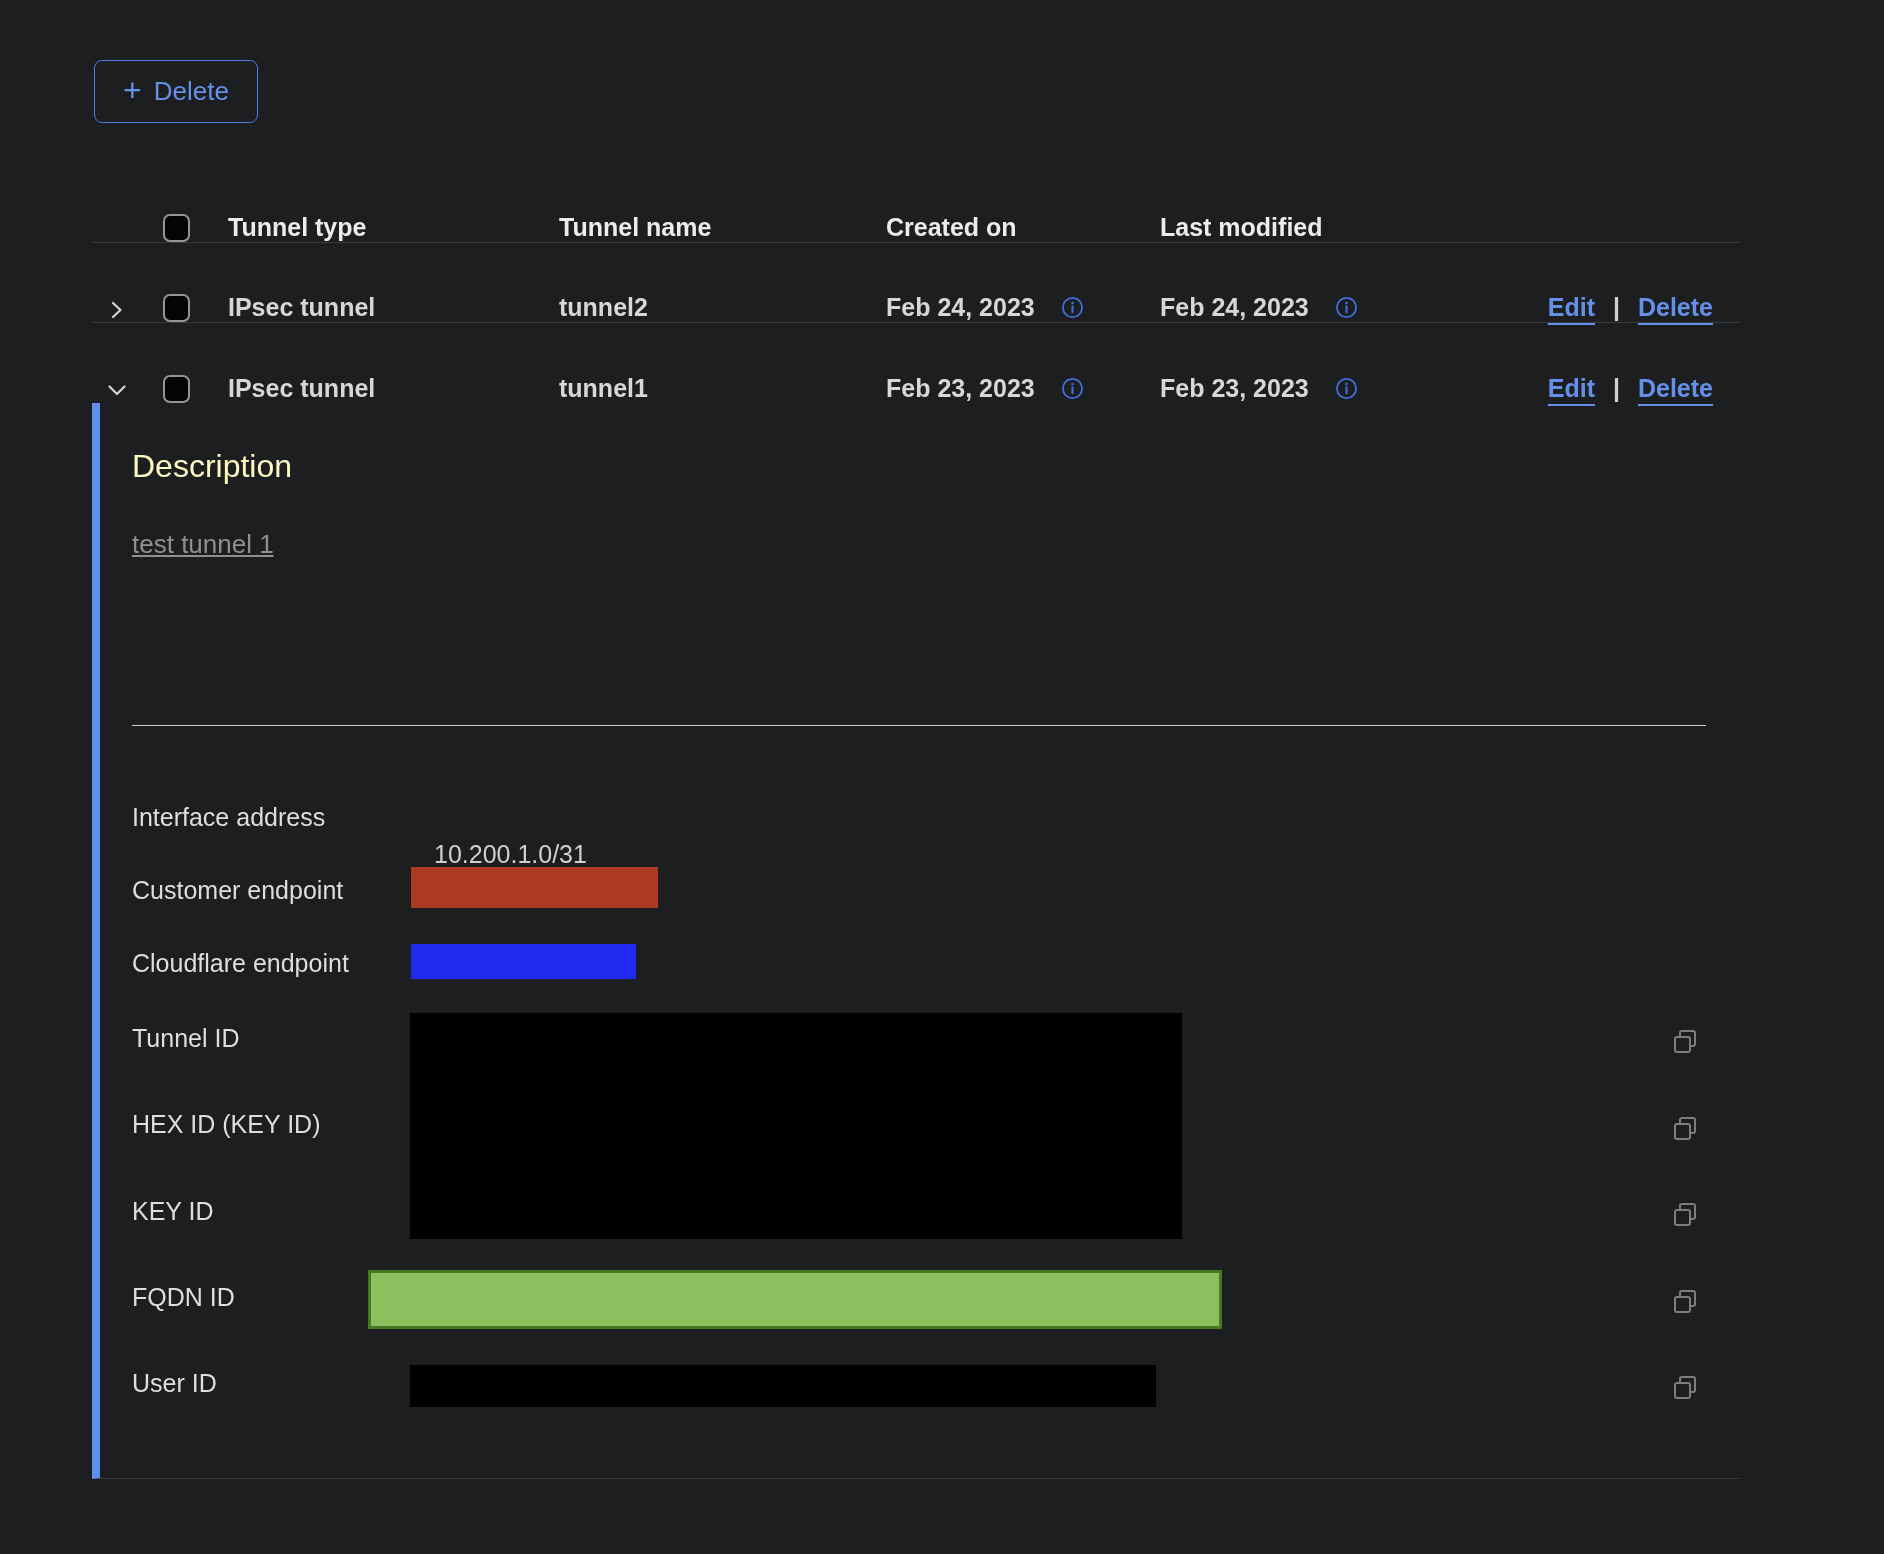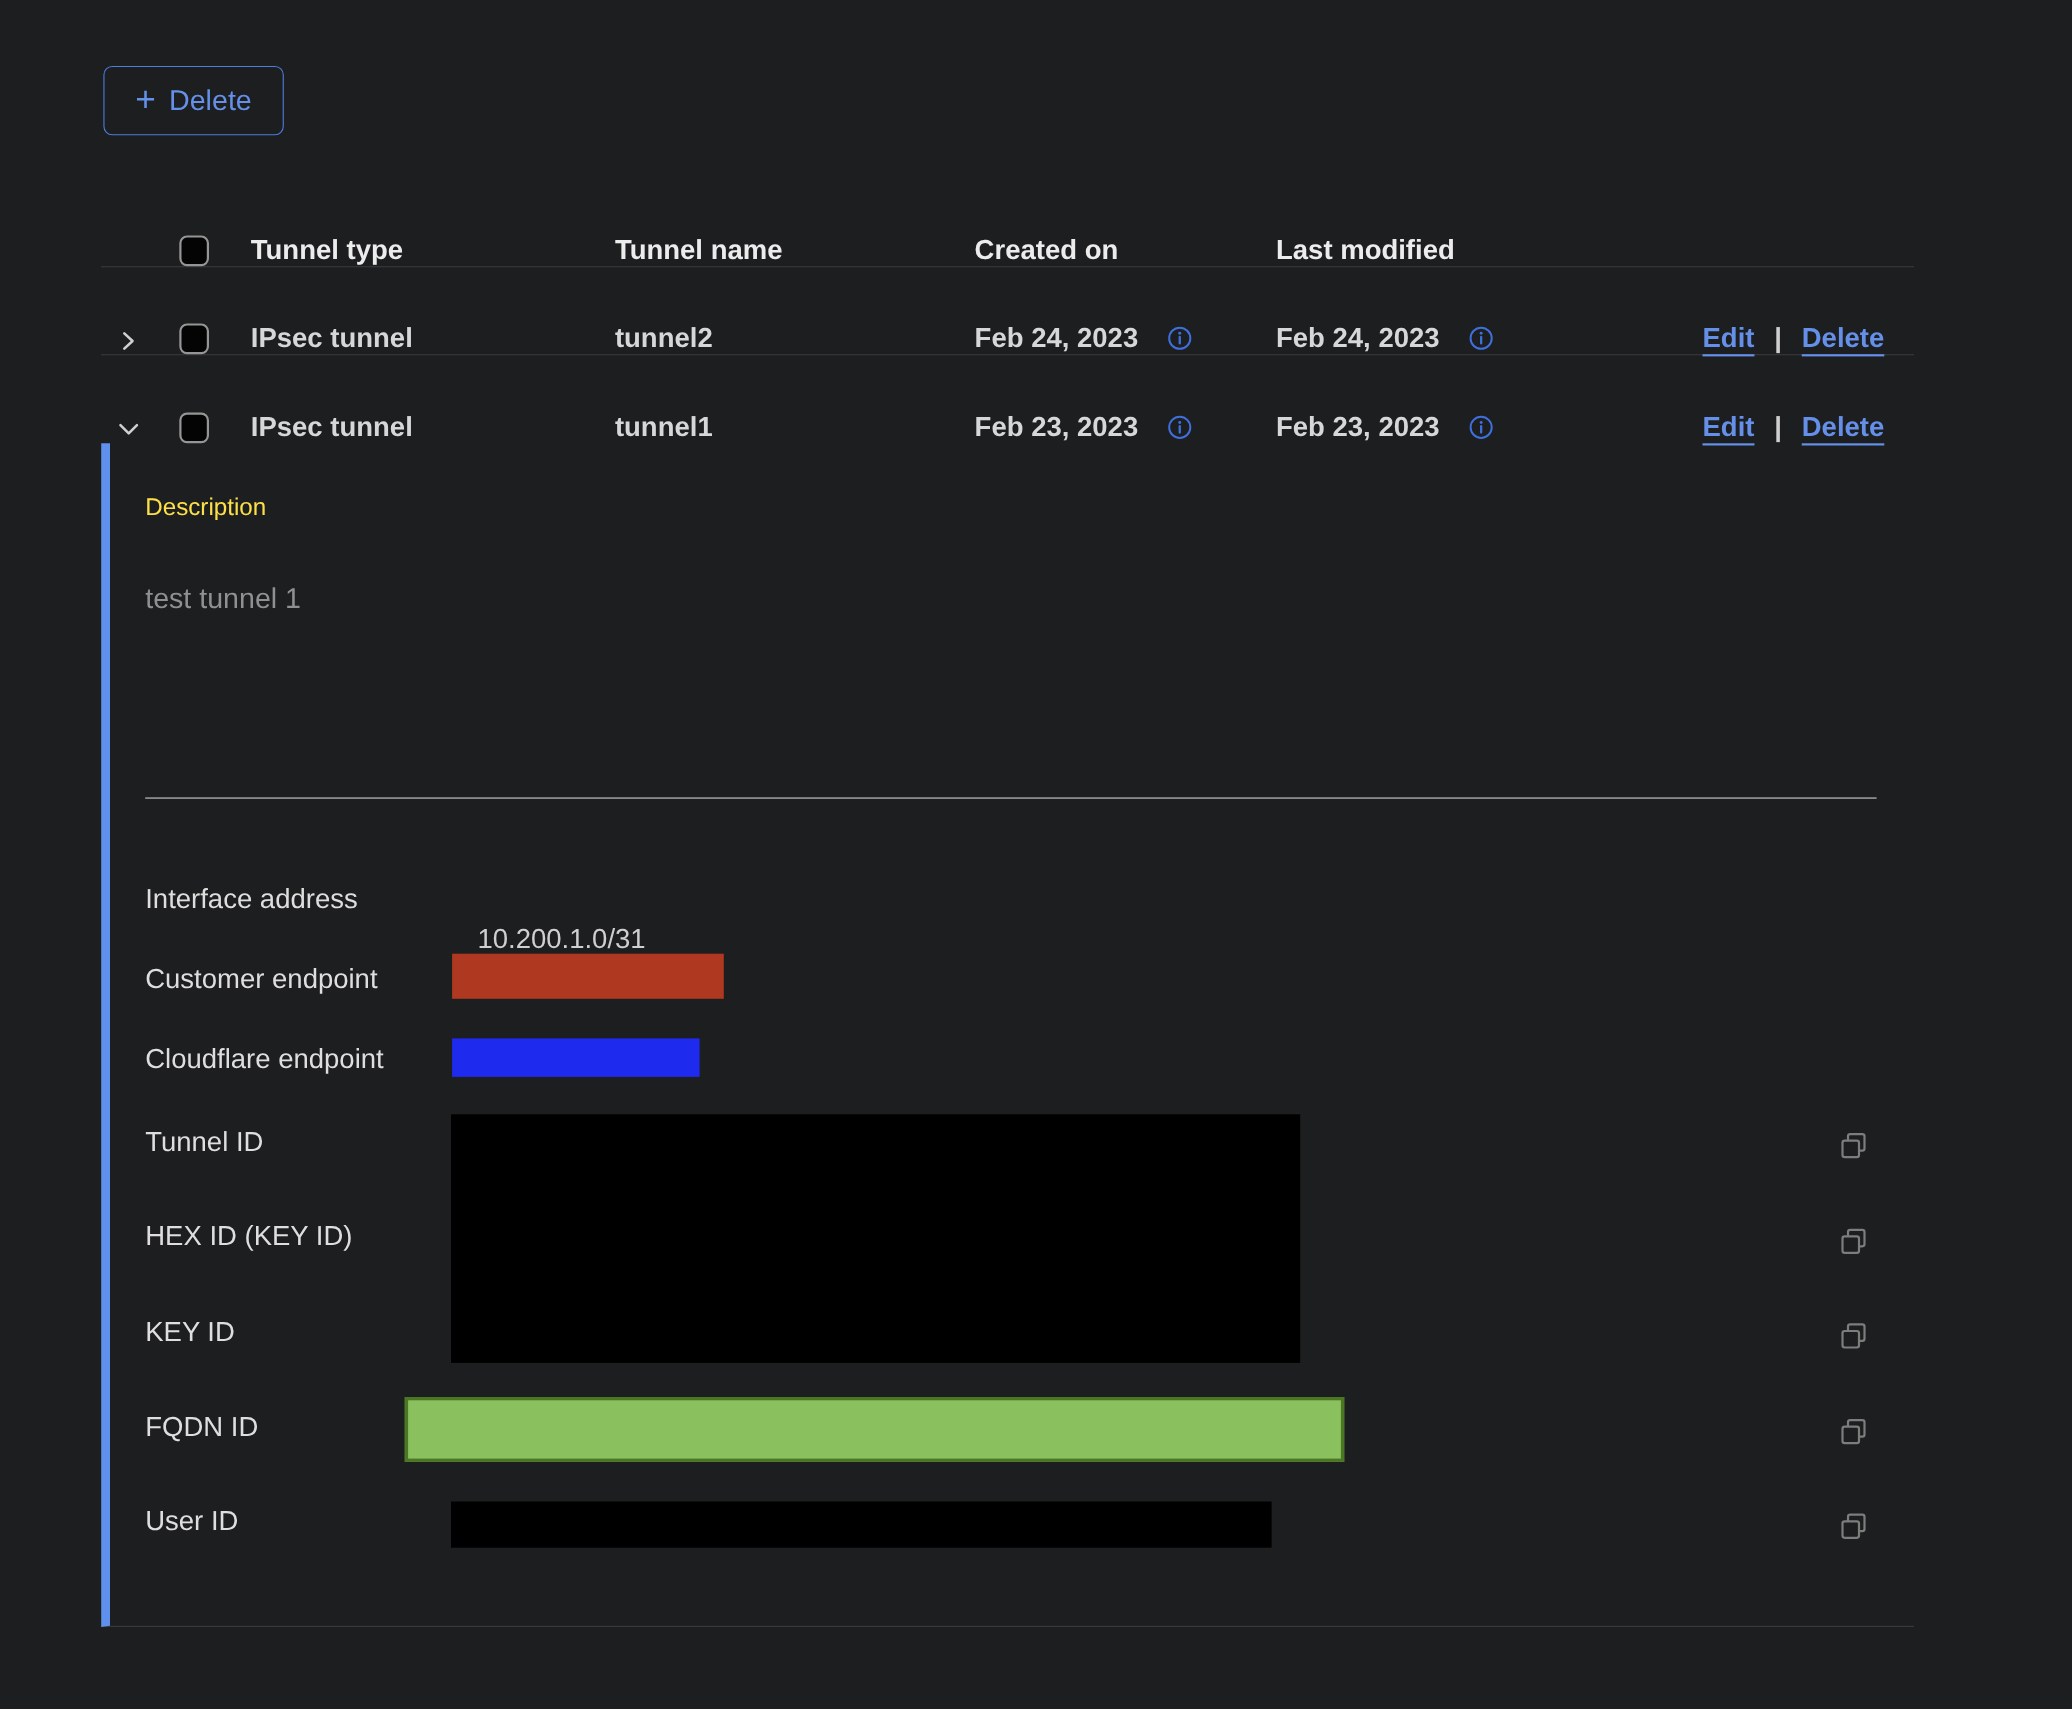--- a/index.html
+++ b/index.html
@@ -53,22 +53,22 @@
 
   
   .detail {
     position:absolute; left:92px; top:403px;
     width:1648px; height:1076px;
     border-left:8px solid #6090ee;
     border-bottom:1px solid #3a3b3c;
   }
   .detail .abs { position:absolute; }
 
-  .desc-label { left:32px; top:45px; font-size:22px; color:#fde047; font-weight:500; }
-  .desc-value { left:32px; top:126px; font-size:26px; color:#8e9092; }
+  .desc-label { left:32px; top:45px; font-size:32px; color:#fef9c3; font-weight:500; }
+  .desc-value { left:32px; top:126px; font-size:26px; color:#8e9092;text-decoration:underline; }
 
   .health-btn {
     left:32px; top:195px;
     height:63px; padding:0 34px;
     display:flex; align-items:center;
     background:transparent;
     border:1.5px solid #4c7de0; border-radius:8px;
     color:#6590ea; font-size:25px; font-family:inherit;
     cursor:pointer;
   }

